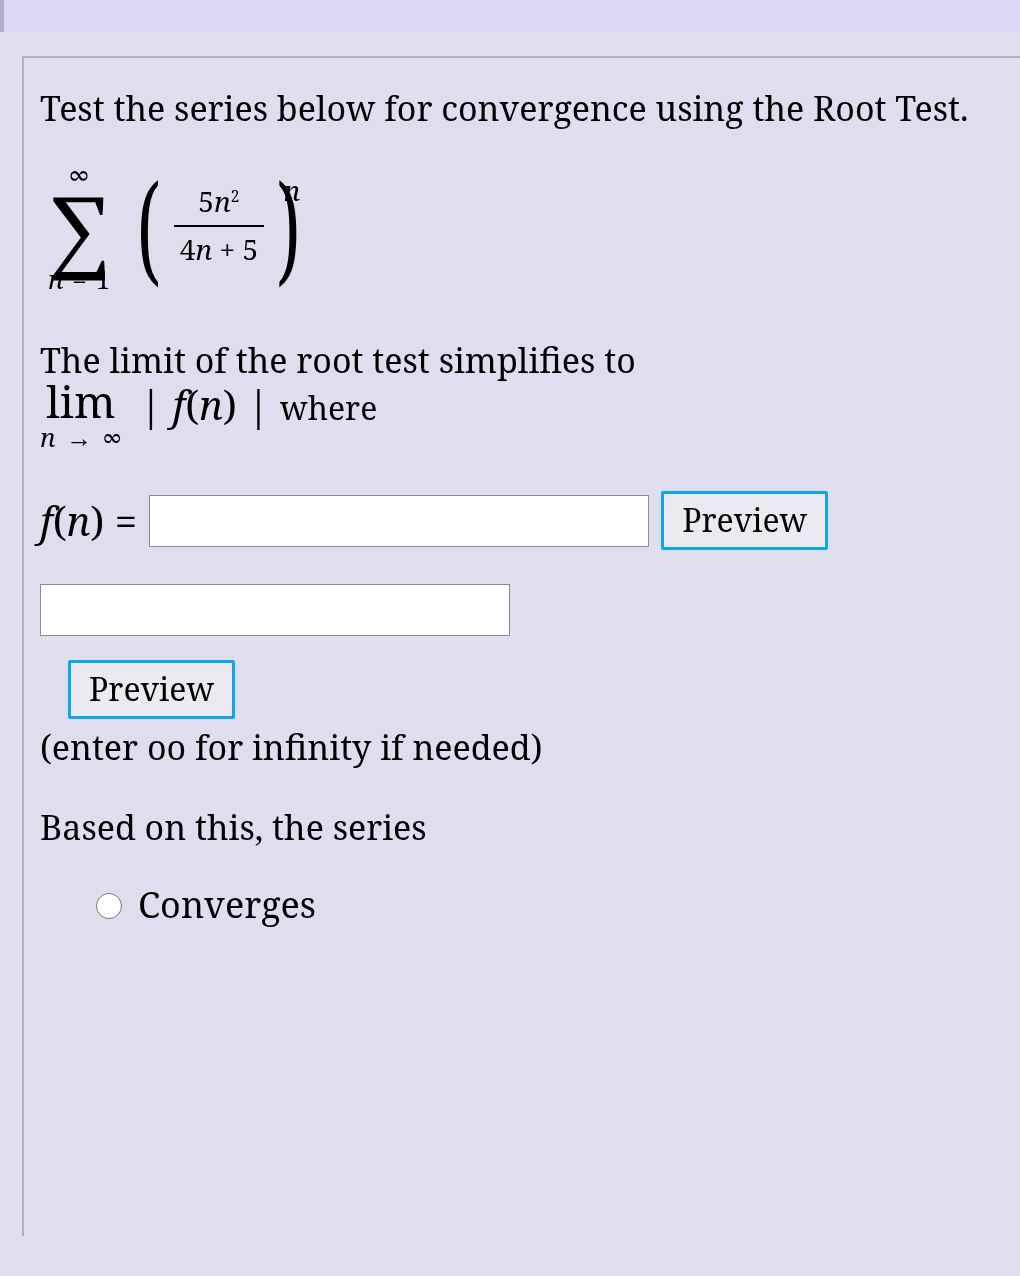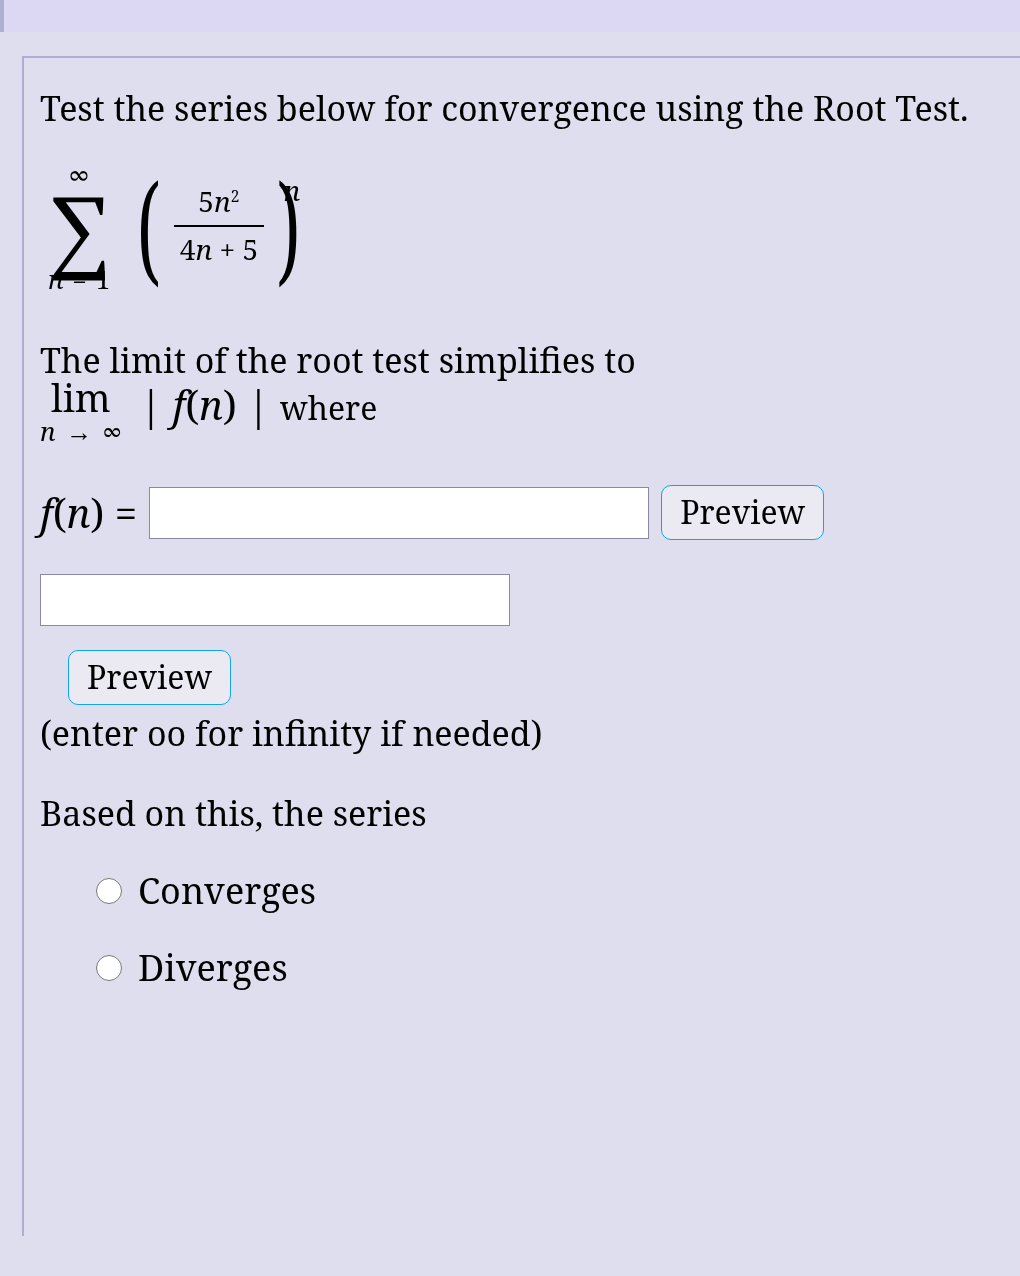--- a/index.html
+++ b/index.html
@@ -36,40 +36,40 @@
   .paren{font-size:120px;line-height:.8;font-family:inherit;transform:scaleX(.55);}
   .frac{display:inline-flex;flex-direction:column;align-items:center;margin:0 4px;}
   .frac .num,.frac .den{padding:0 6px;font-size:28px;}
   .frac .bar{width:100%;border-top:2.5px solid #000;margin:4px 0;}
   .exp{font-size:28px;font-style:italic;align-self:flex-start;margin-top:-6px;margin-left:-26px;}
   .mi{font-style:italic;}
   .sup2{font-size:.55em;vertical-align:super;}
   
   .lim-row{display:flex;align-items:flex-start;gap:18px;margin-top:-6px;}
   .lim-block{display:flex;flex-direction:column;align-items:center;line-height:1.05;}
-  .lim-top{font-size:38px;}
+  .lim-top{font-size:44px;}
   .lim-bot{font-size:26px;font-style:italic;}
   .abs{font-size:40px;}
   
   .text-input{
     font-size:32px;
     height:52px;
     border:1px solid #8a88a6;
     background:#fff;
     padding:0 8px;
     box-sizing:border-box;
     vertical-align:middle;
   }
   .btn{
     font-size:32px;
     font-family:inherit;
     padding:4px 18px 6px;
-    border:1px solid #0ea5e9;
+    border:3px solid #0ea5e9;
     background:#ebeaf3;
-    border-radius:10px;
+    border-radius:2px;
     cursor:pointer;
   }
   .row{display:flex;align-items:center;gap:12px;flex-wrap:wrap;margin-bottom:24px;}
   .row .lbl{white-space:nowrap;}
   .radio-group{margin:30px 0 0 56px;}
   .radio-item{display:flex;align-items:center;gap:16px;margin-bottom:28px;font-size:36px;}
   .radio-item input[type=radio]{width:26px;height:26px;margin:0;}
 </style>
 </head>
 <body>
@@ -141,19 +141,15 @@
   </div>
   <div style="margin-bottom:34px;">(enter oo for infinity if needed)</div>
 
   <div style="margin-bottom:10px;">Based on this, the series</div>
 
   <div class="radio-group">
     <label class="radio-item">
       <input type="radio" name="conc" style="">
       <span>Converges</span>
     </label>
-    <label class="radio-item">
-      <input type="radio" name="conc" style="">
-      <span>Diverges</span>
-    </label>
   </div>
 
 </div>
 
 </body></html>

